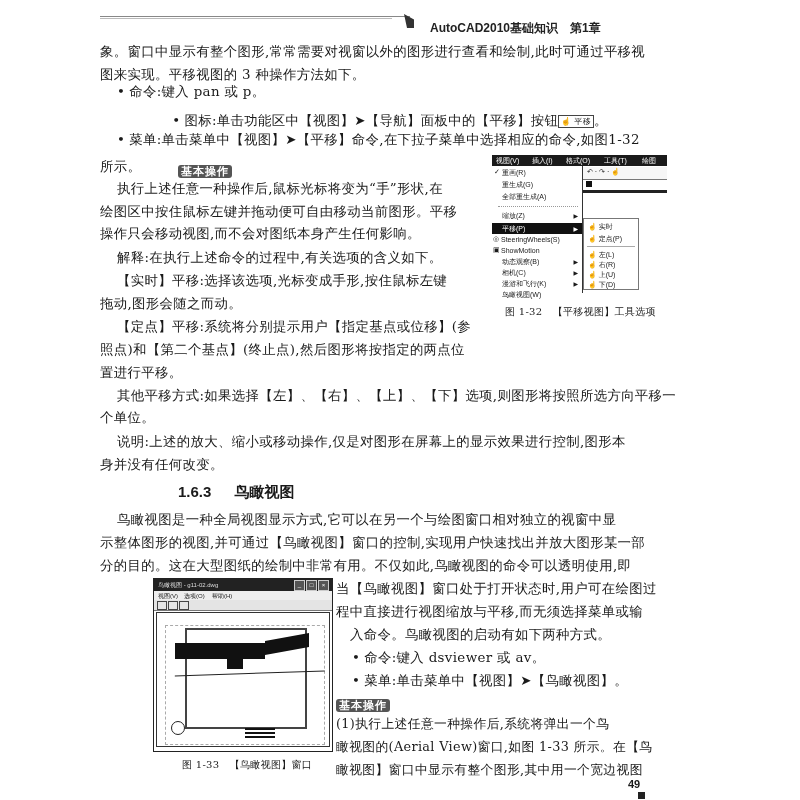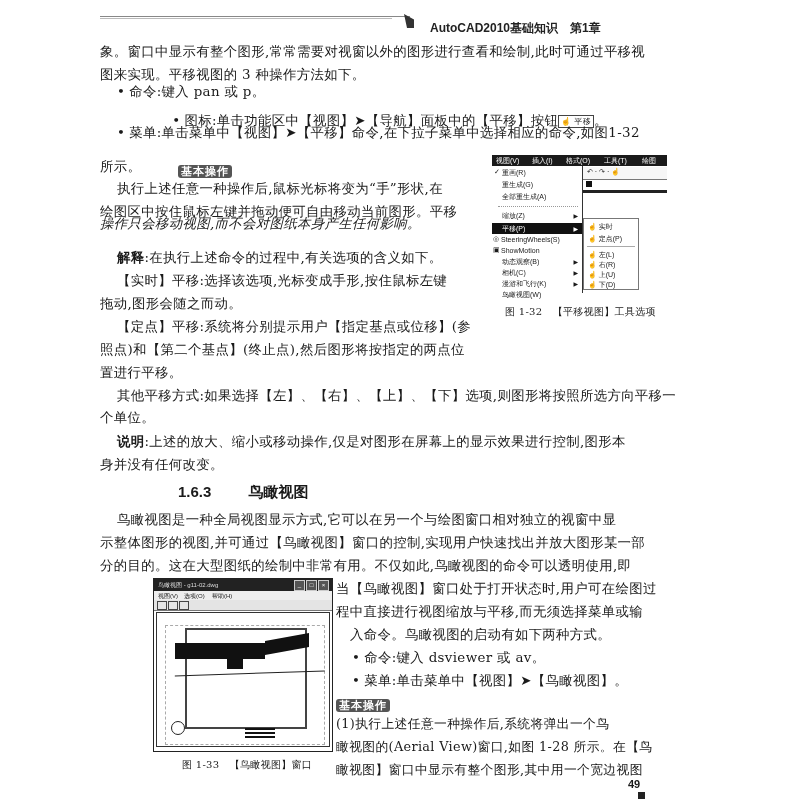--- a/index.html
+++ b/index.html
@@ -8,21 +8,21 @@
   .abs{position:absolute;}
   .header-rule{left:100px;top:16px;width:310px;height:0;border-top:1px solid #888;}
   .header-rule2{left:100px;top:18px;width:292px;height:0;border-top:1px solid #bbb;}
   .running-head{left:430px;top:20px;font-family:"Liberation Sans",sans-serif;font-size:12px;font-weight:bold;color:#222;white-space:nowrap;}
   .corner{left:404px;top:14px;width:10px;height:14px;background:#333;clip-path:polygon(0 0,100% 40%,100% 100%,30% 100%);}
   .p{font-size:13.4px;line-height:23px;white-space:nowrap;letter-spacing:0.35px;}
   .line{position:absolute;left:100px;width:546px;font-size:13.4px;white-space:nowrap;}
   .bullet::before{content:"•";margin-right:4px;}
   .tag{display:inline-block;background:#555;color:#fff;font-size:11px;padding:0 3px;border-radius:3px;font-weight:bold;line-height:13px;letter-spacing:1px;}
   .btnicon{display:inline-block;border:1px solid #444;font-size:8px;padding:0 2px;line-height:11px;vertical-align:middle;}
-  .bold{font-weight:bold;}
+  .bold{font-weight:normal;}
   .section-title{font-family:"Liberation Sans",sans-serif;font-weight:bold;font-size:15px;}
   
   .fig32{left:492px;top:155px;width:175px;height:148px;font-family:"Liberation Sans",sans-serif;font-size:7px;}
   .menubar{position:absolute;left:0;top:0;width:175px;height:11px;background:#1a1a1a;color:#fff;}
   .menubar span{position:absolute;top:1px;}
   .dd{position:absolute;left:0;top:11px;width:90px;height:127px;background:#fff;border-right:1px solid #333;}
   .dd .mi{position:absolute;left:10px;height:10px;line-height:10px;}
   .dd .sep{position:absolute;left:6px;width:80px;border-top:1px dotted #999;}
   .dd .hl{position:absolute;left:0;width:90px;height:11px;background:#111;color:#fff;}
   .arrow{position:absolute;right:4px;font-size:6px;}
@@ -54,28 +54,28 @@
 <div class="abs header-rule2"></div>
 <div class="abs corner"></div>
 <div class="abs running-head">AutoCAD2010基础知识　第1章</div>
 
 <div class="line p" style="top:40px;left:100px;">象。窗口中显示有整个图形,常常需要对视窗以外的图形进行查看和绘制,此时可通过平移视</div>
 <div class="line p" style="top:63px;">图来实现。平移视图的 3 种操作方法如下。</div>
 <div class="line p bullet" style="top:80px;left:117px;">命令:键入 pan 或 p。</div>
 <div class="line p" style="top:109px;left:117px;text-align:center;">
   <span class="bullet">图标:单击功能区中【视图】➤【导航】面板中的【平移】按钮</span><span class="btnicon">☝ 平移</span><span>。</span>
 </div>
-<div class="line p bullet" style="top:121px;left:117px;">菜单:单击菜单中【视图】➤【平移】命令,在下拉子菜单中选择相应的命令,如图1-32</div>
+<div class="line p bullet" style="top:128px;left:117px;">菜单:单击菜单中【视图】➤【平移】命令,在下拉子菜单中选择相应的命令,如图1-32</div>
 <div class="line p" style="top:155px;">所示。</div>
 
 <div class="abs" style="left:178px;top:160px;"><span class="tag">基本操作</span></div>
 
 <div class="line p" style="top:177px;left:117px;width:370px;">执行上述任意一种操作后,鼠标光标将变为“手”形状,在</div>
 <div class="line p" style="top:200px;width:380px;">绘图区中按住鼠标左键并拖动便可自由移动当前图形。平移</div>
-<div class="line p" style="top:212px;width:380px;font-style:italic;">操作只会移动视图,而不会对图纸本身产生任何影响。</div>
+<div class="line p" style="top:222px;width:380px;">操作只会移动视图,而不会对图纸本身产生任何影响。</div>
 <div class="line p" style="top:246px;left:117px;width:370px;">
   <span class="bold">解释</span><span>:在执行上述命令的过程中,有关选项的含义如下。</span>
 </div>
 <div class="line p" style="top:269px;left:117px;width:370px;">【实时】平移:选择该选项,光标变成手形,按住鼠标左键</div>
 <div class="line p" style="top:292px;width:380px;">拖动,图形会随之而动。</div>
 <div class="line p" style="top:315px;left:117px;width:370px;">【定点】平移:系统将分别提示用户【指定基点或位移】(参</div>
 <div class="line p" style="top:338px;width:380px;">照点)和【第二个基点】(终止点),然后图形将按指定的两点位</div>
 <div class="line p" style="top:361px;">置进行平移。</div>
 
 <div class="abs fig32">
@@ -130,21 +130,21 @@
 
 <div class="line p" style="top:384px;left:117px;">其他平移方式:如果选择【左】、【右】、【上】、【下】选项,则图形将按照所选方向平移一</div>
 <div class="line p" style="top:406px;">个单位。</div>
 <div class="line p" style="top:430px;left:117px;">
   <span class="bold">说明</span><span>:上述的放大、缩小或移动操作,仅是对图形在屏幕上的显示效果进行控制,图形本</span>
 </div>
 <div class="line p" style="top:453px;">身并没有任何改变。</div>
 
 <div class="abs" style="left:178px;top:482px;">
   <span class="section-title">1.6.3</span>
-  <span class="section-title" style="margin-left:32px;">鸟瞰视图</span>
+  <span class="section-title" style="margin-left:18px;">鸟瞰视图</span>
 </div>
 
 <div class="line p" style="top:508px;left:117px;">鸟瞰视图是一种全局视图显示方式,它可以在另一个与绘图窗口相对独立的视窗中显</div>
 <div class="line p" style="top:531px;">示整体图形的视图,并可通过【鸟瞰视图】窗口的控制,实现用户快速找出并放大图形某一部</div>
 <div class="line p" style="top:554px;">分的目的。这在大型图纸的绘制中非常有用。不仅如此,鸟瞰视图的命令可以透明使用,即</div>
 
 <div class="abs fig33" style="top:578px;">
   <div class="titlebar">
     <span class="t">鸟瞰视图 - g11-02.dwg</span>
     <div class="wbtns">
@@ -177,19 +177,19 @@
   </div>
 </div>
 
 <div class="line p" style="top:577px;left:336px;width:320px;">当【鸟瞰视图】窗口处于打开状态时,用户可在绘图过</div>
 <div class="line p" style="top:600px;left:336px;width:320px;">程中直接进行视图缩放与平移,而无须选择菜单或输</div>
 <div class="line p" style="top:623px;left:350px;width:320px;">入命令。鸟瞰视图的启动有如下两种方式。</div>
 <div class="line p bullet" style="top:646px;left:352px;width:300px;">命令:键入 dsviewer 或 av。</div>
 <div class="line p bullet" style="top:669px;left:352px;width:300px;">菜单:单击菜单中【视图】➤【鸟瞰视图】。</div>
 <div class="abs" style="left:336px;top:694px;"><span class="tag">基本操作</span></div>
 <div class="line p" style="top:712px;left:336px;width:320px;font-size:12.8px;">(1)执行上述任意一种操作后,系统将弹出一个鸟</div>
-<div class="line p" style="top:735px;left:336px;width:320px;font-size:12.8px;">瞰视图的(Aerial View)窗口,如图 1-28 所示。在【鸟</div>
+<div class="line p" style="top:735px;left:336px;width:320px;font-size:12.8px;">瞰视图的(Aerial View)窗口,如图 1-33 所示。在【鸟</div>
 <div class="line p" style="top:758px;left:336px;width:320px;font-size:12.8px;">瞰视图】窗口中显示有整个图形,其中用一个宽边视图</div>
 
 <div class="abs cap" style="left:182px;top:758px;">图 1-33　【鸟瞰视图】窗口</div>
 
 <div class="abs" style="left:628px;top:778px;font-family:'Liberation Sans',sans-serif;font-weight:bold;font-size:11px;">49</div>
 <div class="abs" style="left:638px;top:792px;width:7px;height:7px;background:#222;"></div>
 
 </body></html>

